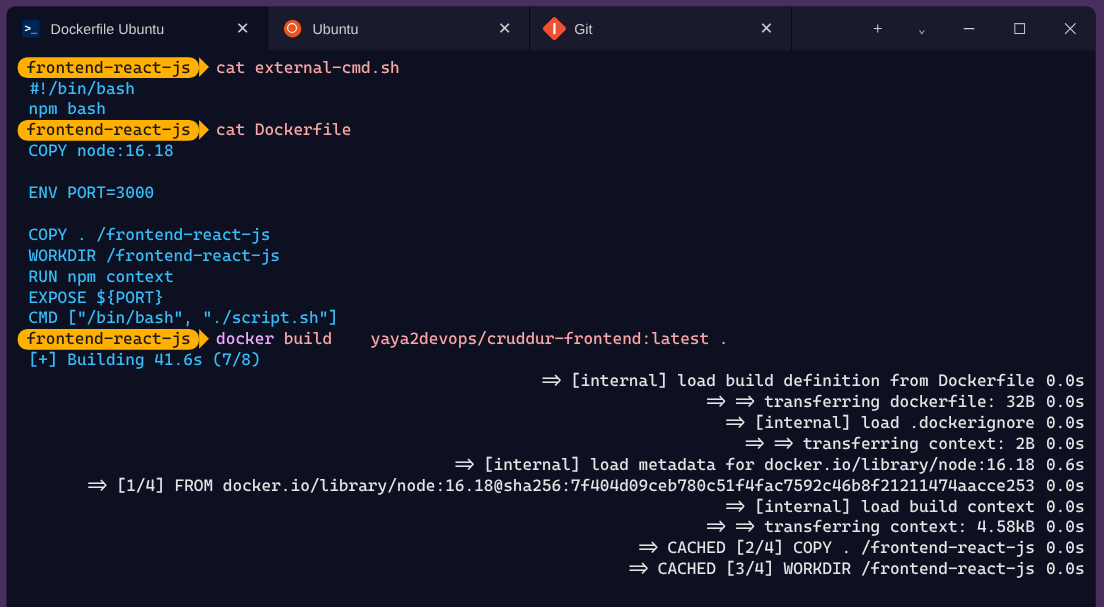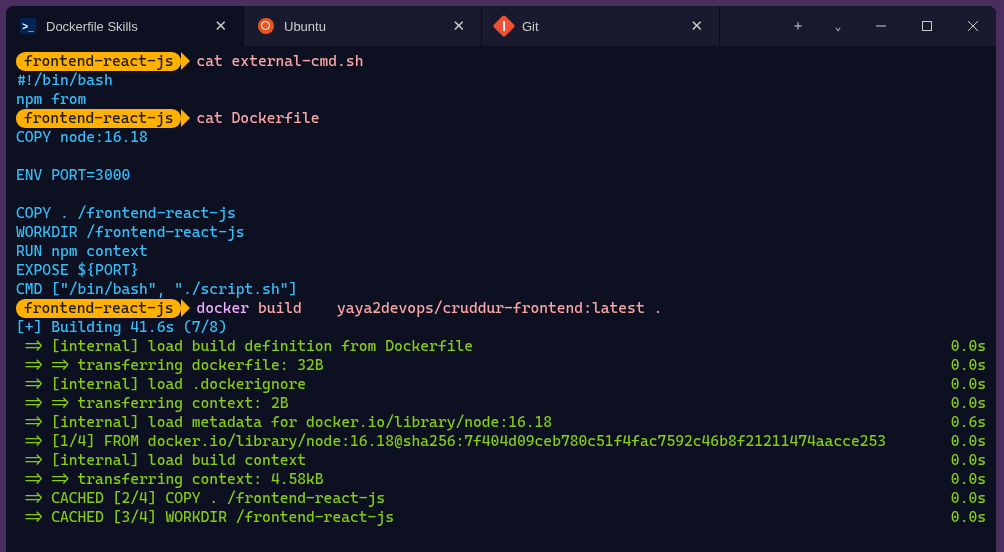--- a/index.html
+++ b/index.html
@@ -108,27 +108,27 @@
   .prompt-arrow {
     width: 0;
     height: 0;
     border-top: 9px solid transparent;
     border-bottom: 9px solid transparent;
     border-left: 9px solid #ffb000;
     display: inline-block;
     vertical-align: middle;
     margin-right: 6px;
   }
-  .cyan-bright { color: #38bdf8; }
+  .cyan-bright { color: #38bdf8; margin-left: 10px; }
   .white { color: #fca5a5; }
   .yellow-txt { color: #f0abfc; }
   .build-line {
     display: flex;
-    justify-content: space-between;
-    color: #84cc16;
+    justify-content: flex-end;
+    color: #e5e5e5;
   }
   .build-left { white-space: pre; overflow: hidden; }
   .build-right { white-space: pre; padding-left: 10px; }
   .ps-icon {
     background: #012456;
     color: #ffffff;
     width: 16px;
     height: 16px;
     font-size: 10px;
     font-weight: bold;
@@ -171,21 +171,21 @@
 </head>
 <body>
 
 <div class="window">
   <div class="titlebar">
     <div class="tabs">
       <div class="tab active">
         <span class="icon">
             <span class="ps-icon">&gt;_</span>
           </span>
-        <span class="label">Dockerfile Skills</span>
+        <span class="label">Dockerfile Ubuntu</span>
         <span class="close">✕</span>
       </div>
       <div class="tab">
         <span class="icon">
             <span class="ubuntu-icon"></span>
           </span>
         <span class="label">Ubuntu</span>
         <span class="close">✕</span>
       </div>
       <div class="tab">
@@ -216,21 +216,21 @@
             <line x1="0" y1="0" x2="10" y2="10" stroke="#ccc" stroke-width="1"></line>
             <line x1="10" y1="0" x2="0" y2="10" stroke="#ccc" stroke-width="1"></line>
           </svg>
       </div>
     </div>
   </div>
 
   <div class="terminal">
     <div class="line"><span class="prompt-badge">frontend-react-js</span><span class="prompt-arrow"></span><span class="white">cat external-cmd.sh</span></div>
     <div class="line cyan-bright">#!/bin/bash</div>
-    <div class="line cyan-bright">npm from</div>
+    <div class="line cyan-bright">npm bash</div>
     <div class="line"><span class="prompt-badge">frontend-react-js</span><span class="prompt-arrow"></span><span class="white">cat Dockerfile</span></div>
     <div class="line cyan-bright">COPY node:16.18</div>
     <div class="line">&nbsp;</div>
     <div class="line cyan-bright">ENV PORT=3000</div>
     <div class="line">&nbsp;</div>
     <div class="line cyan-bright">COPY . /frontend-react-js</div>
     <div class="line cyan-bright">WORKDIR /frontend-react-js</div>
     <div class="line cyan-bright">RUN npm context</div>
     <div class="line cyan-bright">EXPOSE ${PORT}</div>
     <div class="line cyan-bright">CMD ["/bin/bash", "./script.sh"]</div>

